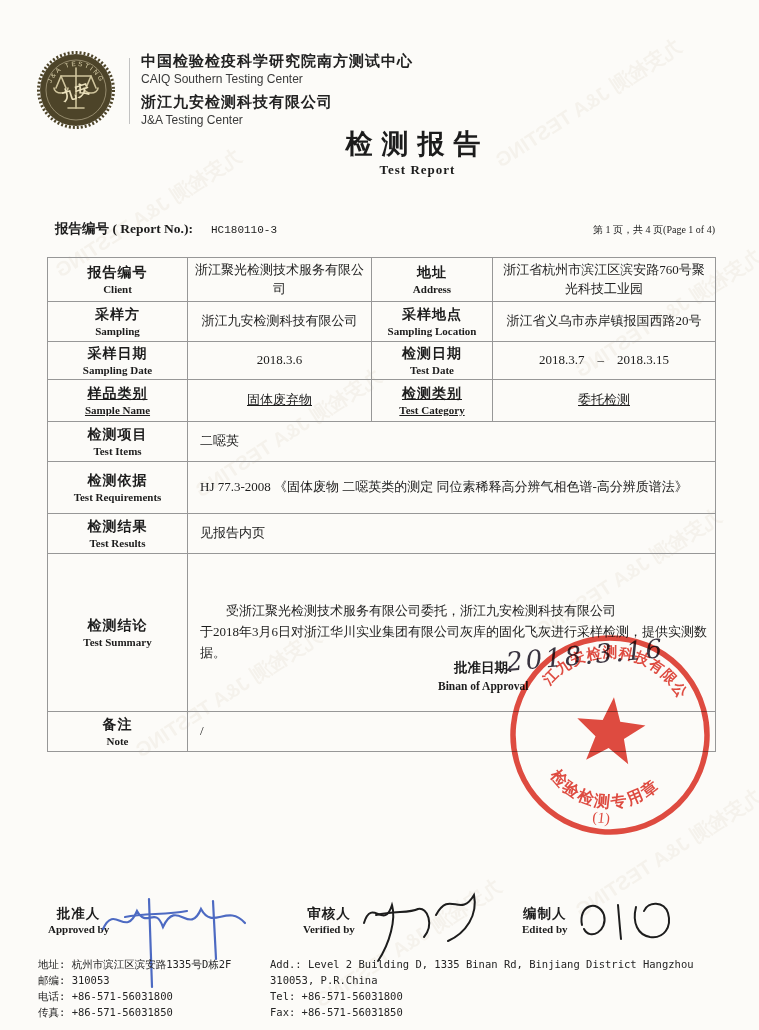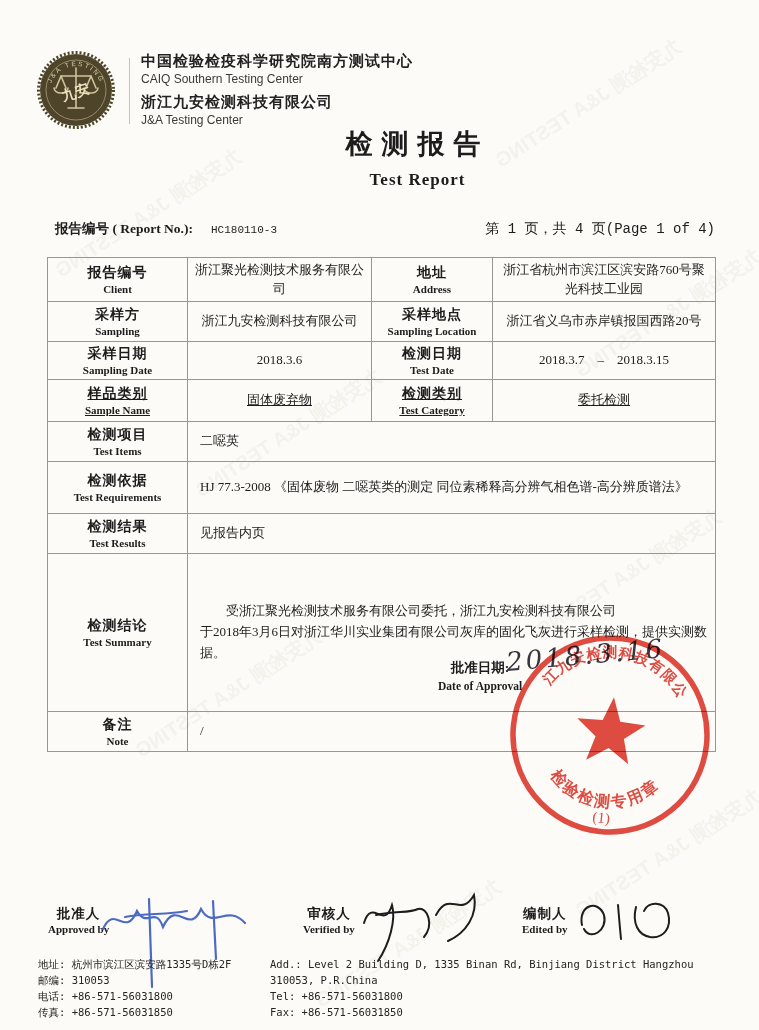--- a/index.html
+++ b/index.html
@@ -24,28 +24,28 @@
   
   .logo{position:absolute; left:36px; top:50px; width:80px; height:80px;}
   .hdr-divider{position:absolute; left:129px; top:58px; width:1px; height:66px; background:#c2c2c2;}
   .orgs{position:absolute; left:141px; top:52px;}
   .org-cn{font:bold 15px "Liberation Sans",sans-serif; color:#222; letter-spacing:1px;}
   .org-en{font:12px "Liberation Sans",sans-serif; color:#3a3a3a; margin:1px 0 7px 0;}
 
   
   .title-block{position:absolute; top:126px; left:85px; right:9px; text-align:center;}
   .title-cn{font-size:27px; font-weight:bold; letter-spacing:9px;}
-  .title-en{font-size:17px; font-weight:bold; margin-top:8px; letter-spacing:1px;}
+  .title-en{font-size:13px; font-weight:bold; margin-top:0; letter-spacing:1px;}
 
   
   .meta-row{position:absolute; top:219px; left:55px; right:44px;
     display:flex; justify-content:space-between; align-items:baseline;}
   .rn-label{font-weight:bold; font-size:13.5px;}
   .rn-value{font:11px "Liberation Mono","DejaVu Sans Mono",monospace; margin-left:14px;}
-  .page-info{font-size:14px;font-family:Liberation Mono, monospace;}
+  .page-info{font-size:10px;}
 
   
   table.report{position:absolute; left:47px; top:257px; width:668px;
     border-collapse:collapse; table-layout:fixed;}
   table.report td{border:1px solid #979797; vertical-align:middle; padding:2px 4px;}
   .lbl{text-align:center;}
   .lbl .cn{font-weight:bold; font-size:14px; letter-spacing:1px;}
   .lbl .en{font-weight:bold; font-size:11px; margin-top:1px;}
   .val{font-size:13px; text-align:center; line-height:1.45;}
   .val.wide{text-align:left; padding-left:12px; padding-right:8px;}
@@ -218,21 +218,21 @@
     <tr class="r9">
       <td class="lbl">
         <div class="cn">检测结论</div>
             <div class="en">Test Summary</div>
           </td>
       <td class="val wide summary-cell" colspan="3">
         <div class="sum-line1">受浙江聚光检测技术服务有限公司委托，浙江九安检测科技有限公司</div>
         <div class="sum-line2">于2018年3月6日对浙江华川实业集团有限公司灰库的固化飞灰进行采样检测，提供实测数据。</div>
         <div class="approval">
           <div class="cn">批准日期:</div>
-          <div class="en">Date of Approval</div>
+          <div class="en">Binan of Approval</div>
         </div>
         <div class="handwritten-date">2018.3.16</div>
       </td>
     </tr>
     <tr class="r10">
       <td class="lbl">
         <div class="cn">备注</div>
             <div class="en">Note</div>
           </td>
       <td class="val wide" colspan="3">/</td>

